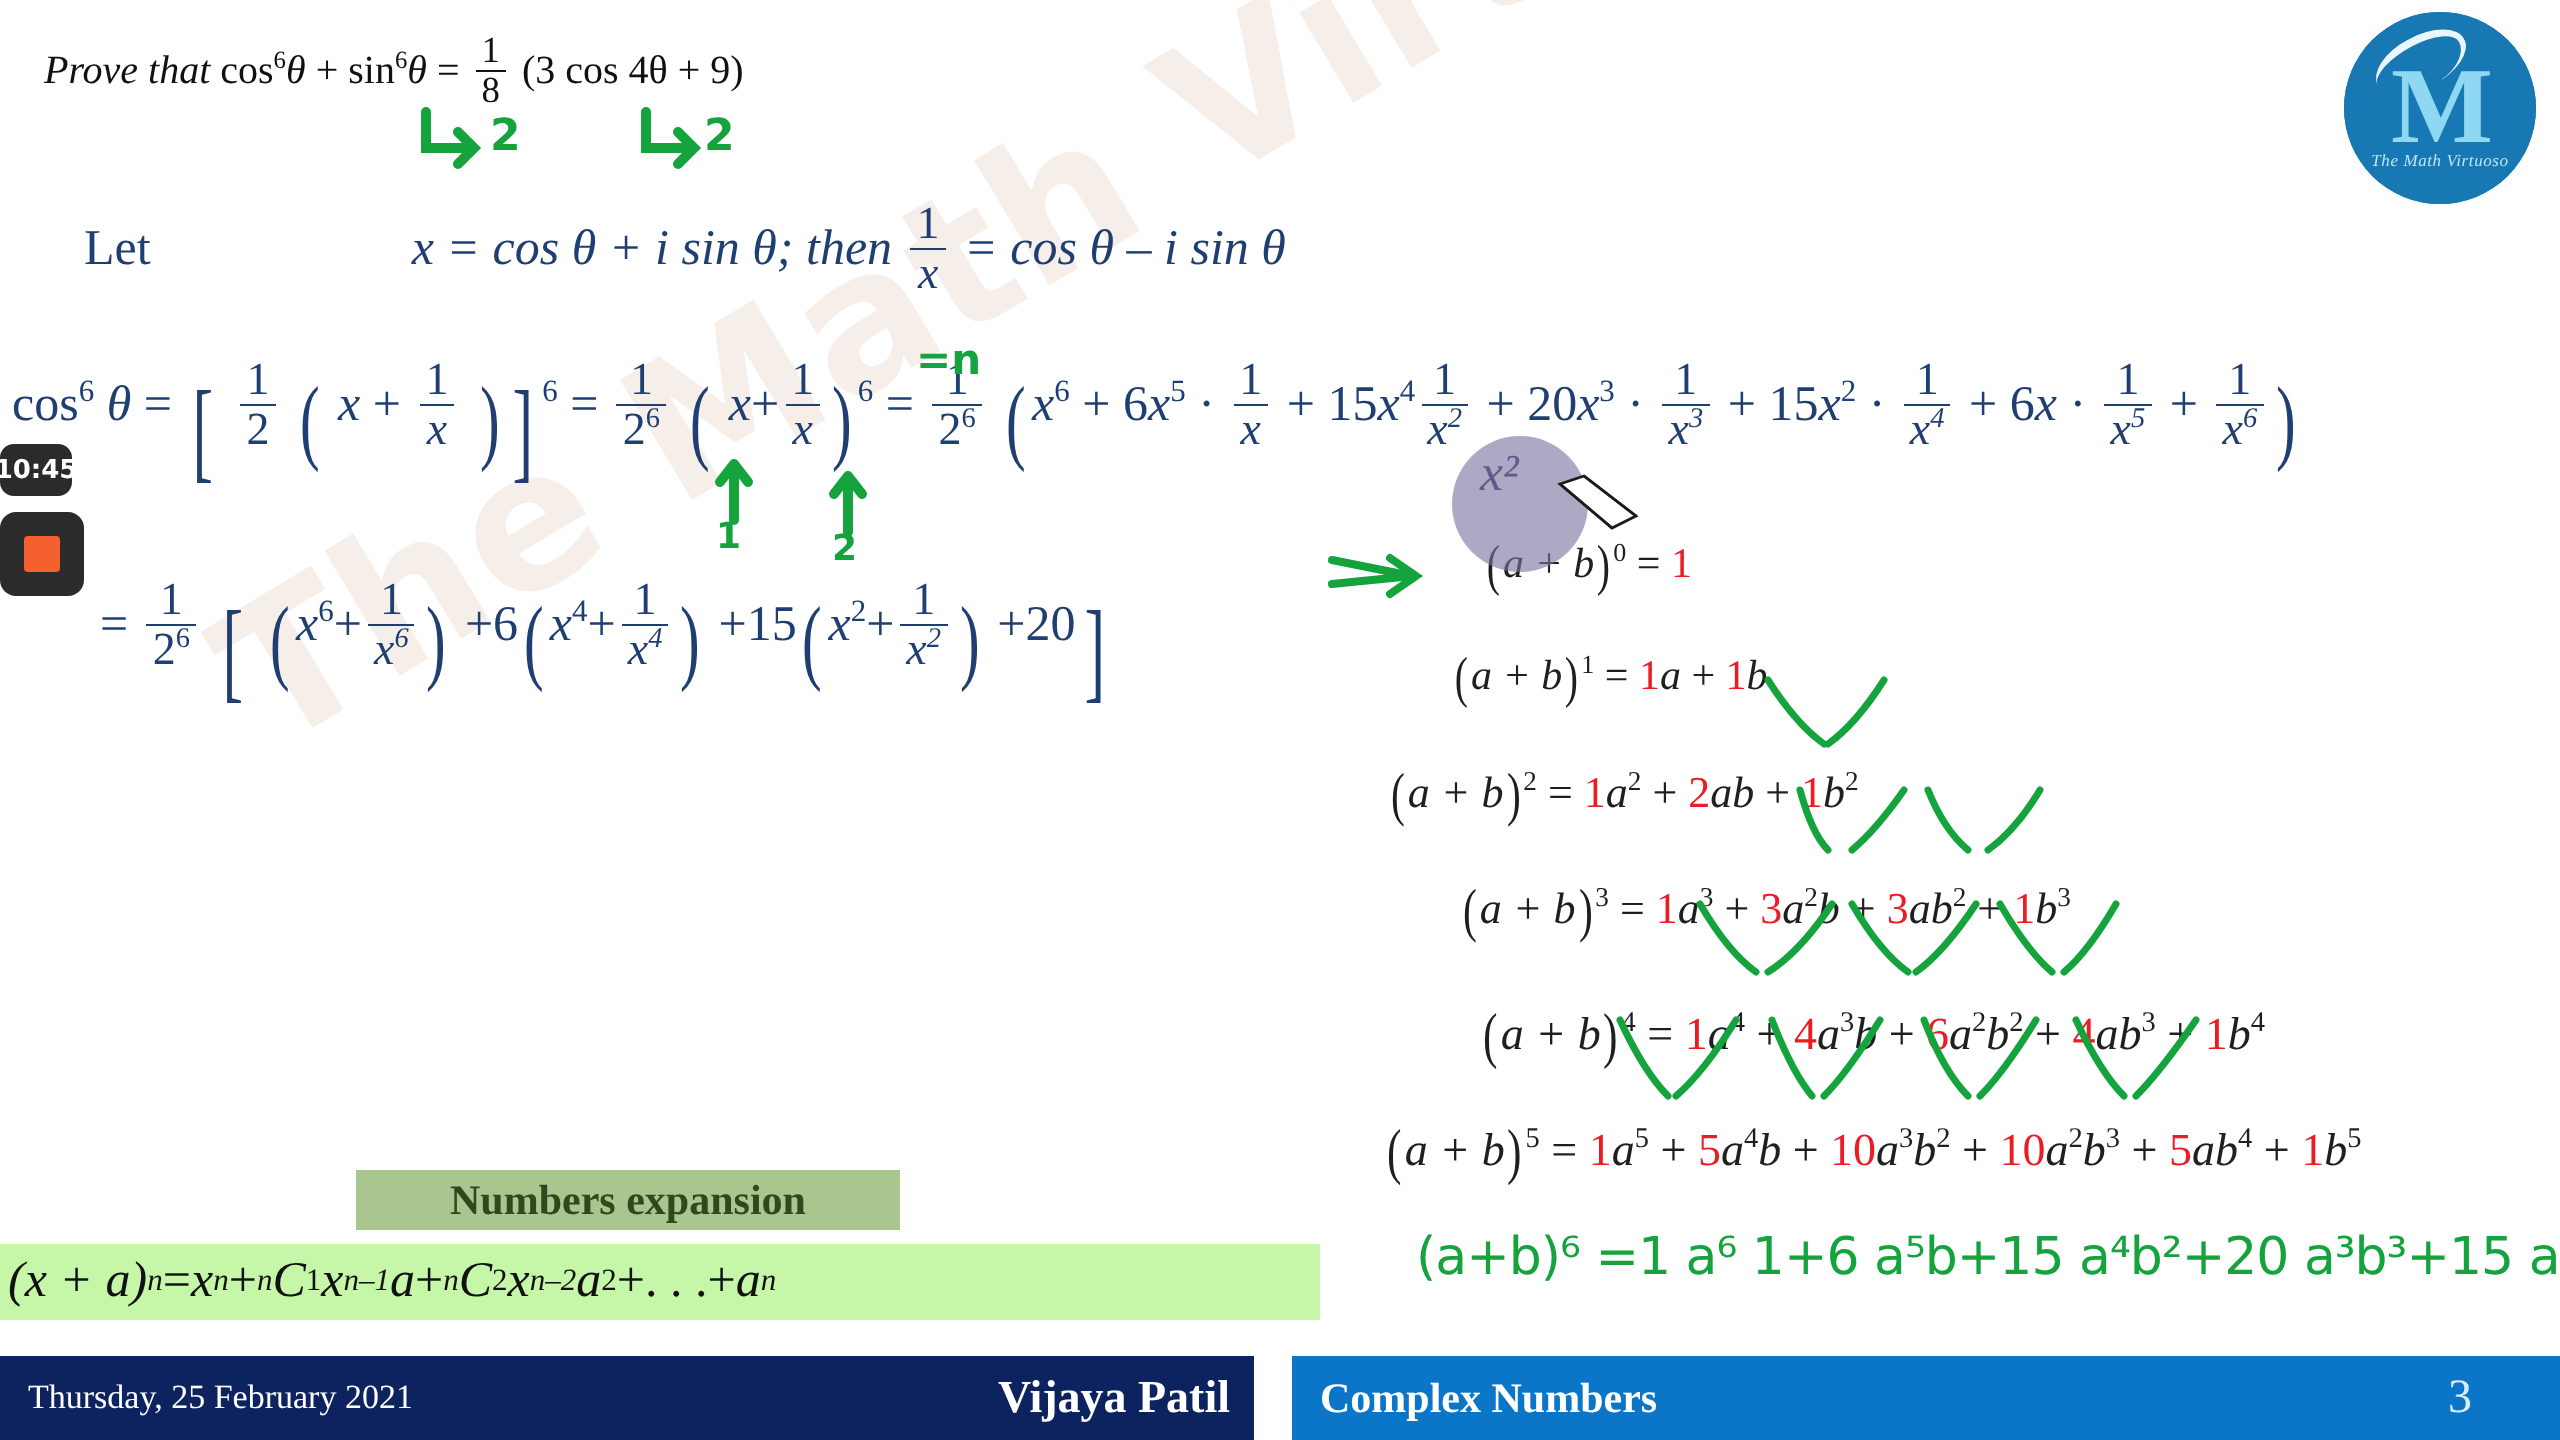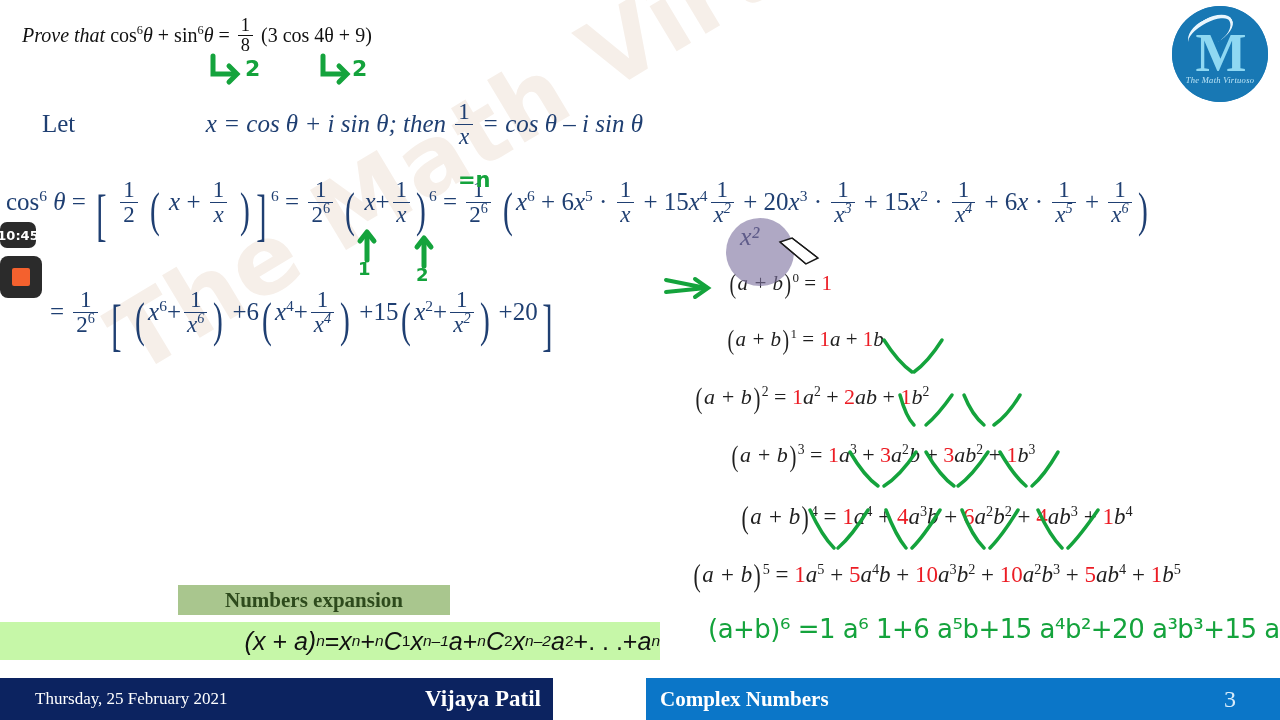--- a/index.html
+++ b/index.html
@@ -94,22 +94,22 @@
 
   
   #binLabel{
     position:absolute;left:178px;top:585px;width:272px;height:30px;
     background:#a9c68e;display:flex;align-items:center;justify-content:center;
     font-family:"Liberation Serif", serif;font-weight:bold;font-size:21px;color:#2d4a1c;
   }
   #binStrip{
     position:absolute;left:0px;top:622px;width:660px;height:38px;
     background:#c6f7a8;display:flex;align-items:center;
-    font-family:Liberation Sans, sans-serif;font-size:25px;color:#111;
-    padding-left:4px;box-sizing:border-box;white-space:nowrap;justify-content:flex-end;
+    font-family:Liberation Serif, serif;font-size:25px;color:#111;
+    padding-left:4px;box-sizing:border-box;white-space:nowrap;
   }
 
   
   #timerChip{
     position:absolute;left:0px;top:222px;width:36px;height:26px;
     background:#2b2b2b;border-radius:7px;color:#fff;
     font-family:"DejaVu Sans", sans-serif;font-weight:bold;font-size:13px;
     display:flex;align-items:center;justify-content:center;
   }
   #stopBtn{
@@ -125,22 +125,22 @@
   }
   #hlx{
     position:absolute;left:740px;top:222px;font-family:"Liberation Serif",serif;
     font-style:italic;font-size:26px;color:#5f5c8a;
   }
   #penCursor{position:absolute;left:778px;top:236px;}
 
   
   #footer{position:absolute;left:0;top:678px;width:1280px;height:42px;}
   #footLeft{
-    position:absolute;left:0;top:0;width:532px;height:42px;background:#0c2360;
-    display:flex;align-items:center;padding-left:21px;
+    position:absolute;left:0;top:0;width:627px;height:42px;background:#0c2360;
+    display:flex;align-items:center;
   }
   #footDate{
     margin-left:14px;color:#ffffff;font-family:"Liberation Serif", serif;font-size:17px;
   }
   #footAuthor{
     position:absolute;right:12px;color:#ffffff;font-family:"Liberation Serif", serif;
     font-size:23px;font-weight:bold;
   }
   #footRight{
     position:absolute;left:646px;top:0;width:634px;height:42px;background:#0b76c8;
@@ -263,21 +263,21 @@
     +<span>15</span><span class="big-paren">(</span><span class="it">x</span><sup>2</sup>+<span class="frac"><span class="num">1</span><span class="den it">x<sup>2</sup></span></span><span class="big-paren">)</span>
     +<span>20</span><span class="brk">]</span>
   </div>
 
   <div id="pascal">
     <svg class="hand-svg" style="left:-38px;top:8px;" width="70" height="34">
       <path d="M4 10 L44 18 M4 22 L44 18" stroke="#14a33c" stroke-width="4" fill="none" stroke-linecap="round"></path>
       <path d="M33 9 L46 18 L33 27" stroke="#14a33c" stroke-width="4" fill="none" stroke-linecap="round"></path>
     </svg>
     <div id="pascalRows">
-        <div class="prow" style="left: 28px; top: 6px; font-size: 21px;"><span class="pr">(</span><span class="it">a + b</span><span class="pr">)</span><sup>0</sup> <span>=</span> <span class="r">1</span></div>
+        <div class="prow" style="left: 42px; top: 6px; font-size: 21px;"><span class="pr">(</span><span class="it">a + b</span><span class="pr">)</span><sup>0</sup> <span>=</span> <span class="r">1</span></div>
         <div class="prow" style="left: 26px; top: 62px; font-size: 21px;"><span class="pr">(</span><span class="it">a + b</span><span class="pr">)</span><sup>1</sup> <span>=</span> <span class="r">1</span><span class="it">a</span> + <span class="r">1</span><span class="it">b</span></div>
         <div class="prow" style="left: -6px; top: 120px; font-size: 22px;"><span class="pr">(</span><span class="it">a + b</span><span class="pr">)</span><sup>2</sup> <span>=</span> <span class="r">1</span><span class="it">a</span><sup>2</sup> + <span class="r">2</span><span class="it">a</span><span class="it">b</span> + <span class="r">1</span><span class="it">b</span><sup>2</sup></div>
         <div class="prow" style="left: 30px; top: 178px; font-size: 22px;"><span class="pr">(</span><span class="it">a + b</span><span class="pr">)</span><sup>3</sup> <span>=</span> <span class="r">1</span><span class="it">a</span><sup>3</sup> + <span class="r">3</span><span class="it">a</span><sup>2</sup><span class="it">b</span> + <span class="r">3</span><span class="it">a</span><span class="it">b</span><sup>2</sup> + <span class="r">1</span><span class="it">b</span><sup>3</sup></div>
         <div class="prow" style="left: 40px; top: 238px; font-size: 23px;"><span class="pr">(</span><span class="it">a + b</span><span class="pr">)</span><sup>4</sup> <span>=</span> <span class="r">1</span><span class="it">a</span><sup>4</sup> + <span class="r">4</span><span class="it">a</span><sup>3</sup><span class="it">b</span> + <span class="r">6</span><span class="it">a</span><sup>2</sup><span class="it">b</span><sup>2</sup> + <span class="r">4</span><span class="it">a</span><span class="it">b</span><sup>3</sup> + <span class="r">1</span><span class="it">b</span><sup>4</sup></div>
         <div class="prow" style="left: -8px; top: 296px; font-size: 23px;"><span class="pr">(</span><span class="it">a + b</span><span class="pr">)</span><sup>5</sup> <span>=</span> <span class="r">1</span><span class="it">a</span><sup>5</sup> + <span class="r">5</span><span class="it">a</span><sup>4</sup><span class="it">b</span> + <span class="r">10</span><span class="it">a</span><sup>3</sup><span class="it">b</span><sup>2</sup> + <span class="r">10</span><span class="it">a</span><sup>2</sup><span class="it">b</span><sup>3</sup> + <span class="r">5</span><span class="it">a</span><span class="it">b</span><sup>4</sup> + <span class="r">1</span><span class="it">b</span><sup>5</sup></div>
       </div>
 
     <svg class="hand-svg" style="left:0;top:0;" width="580" height="360">
       <g stroke="#14a33c" stroke-width="3.5" fill="none" stroke-linecap="round">
         <path d="M184 78 q14 22 28 32"></path>

